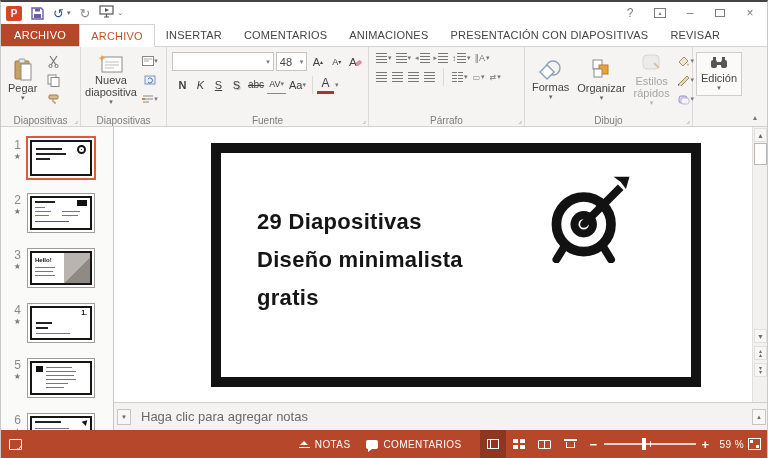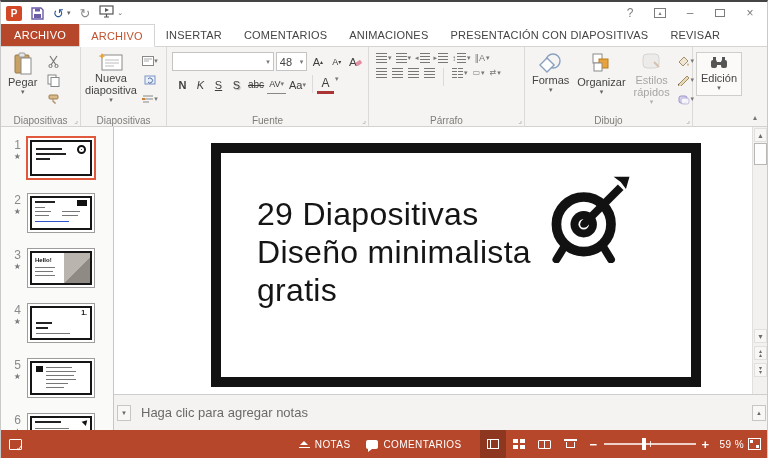--- a/index.html
+++ b/index.html
@@ -35,21 +35,21 @@
   #ribbon { position:absolute; top:45px; left:0; right:0; height:80px; background:#F5F4F2;
             border-bottom:1px solid #d4d2d0; display:flex; }
   .group { position:relative; border-right:1px solid #dcdad8; padding:3px 3px 13px 3px; height:79px; }
   .group-label { position:absolute; bottom:0; left:0; right:0; text-align:center; font-size:10px; color:#7e7c7a; }
   .launcher { position:absolute; right:2px; bottom:1px; font-size:8px; color:#9a9896; }
   .bigbtn { display:flex; flex-direction:column; align-items:center; justify-content:flex-start;
             font-size:11px; color:#444; text-align:center; padding:2px 4px; }
   .bigbtn .drop { font-size:7px; color:#666; }
   .minicol { display:flex; flex-direction:column; gap:3px; padding:3px 2px; }
   .minibtn { width:20px; height:16px; display:flex; align-items:center; justify-content:center; font-size:10px; color:#555; }
-  .row { display:flex; align-items:flex-start; }
+  .row { display:flex; align-items:center; }
   .combo { background:#fff; border:1px solid #c6c4c2; height:19px; display:flex; align-items:center;
            font-size:11px; color:#444; padding:0 3px; }
   .combo .drop { margin-left:auto; font-size:7px; color:#777; }
   .fbtn { min-width:17px; height:19px; display:flex; align-items:center; justify-content:center;
           font-size:11px; color:#3f3e3c; padding:0 2px; }
   .drop7 { font-size:7px; color:#777; }
   .sep-v { width:1px; height:18px; background:#dcdad8; margin:0 3px; }
   .pl { width:12px; background:repeating-linear-gradient(to bottom,#777 0 1px,transparent 1px 3px); }
   .pi { display:flex; align-items:center; gap:1px; }
   .clip-icon svg, .nslide-icon svg, .shape-ic svg { display:block; }
@@ -71,33 +71,33 @@
   .mlink { position:absolute; height:1px; background:#3355cc; }
   .mtarget { position:absolute; width:9px; height:9px; border:2px solid #111; border-radius:50%; }
   .mtarget::after { content:""; position:absolute; inset:2px; background:#111; border-radius:50%; }
   .mphoto { position:absolute; background:linear-gradient(135deg,#b9b4ae 0 55%,#8f8a84 55%); }
   .msq { position:absolute; background:#111; }
   .mpin { position:absolute; width:0; height:0; border-left:5px solid #111; border-top:3px solid transparent; border-bottom:3px solid transparent; transform:rotate(-45deg); }
 
   #editor { position:absolute; top:125px; left:113px; right:0; bottom:56px; background:#fff; }
   #slide-frame { position:absolute; left:97px; top:16px; width:490px; height:244px;
                  border:10px solid #121212; background:#fff; }
-  #slide-title { position:absolute; left:36px; top:42px; font-size:32px; line-height:38px;
-                 font-weight:normal; color:#151515; letter-spacing:.3px; }
+  #slide-title { position:absolute; left:36px; top:50px; font-size:22px; line-height:38px;
+                 font-weight:bold; color:#151515; letter-spacing:.3px; }
   #target-icon { position:absolute; right:58px; top:22px; }
 
   
   .vscroll { position:absolute; top:0; right:0; bottom:0; width:15px; background:#F2F1F0; border-left:1px solid #e2e0de; }
   .sc-btn { position:absolute; left:1px; width:13px; height:14px; display:flex; align-items:center;
             justify-content:center; font-size:7px; color:#6d6d6d; background:#F7F6F5; border:1px solid #e2e0de; }
   .sc-thumb { position:absolute; left:1px; top:16px; width:13px; height:22px; background:#fdfdfd; border:1px solid #b9b7b5; }
   .dbl { display:flex; flex-direction:column; line-height:4px; font-size:6px; }
 
   
-  #notesbar { position:absolute; left:113px; right:0; bottom:28px; height:36px; background:#F4F3F1;
+  #notesbar { position:absolute; left:113px; right:0; bottom:28px; height:28px; background:#F4F3F1;
               border-top:1px solid #d0cecd; display:flex; align-items:center; }
   .notes-scrollbtn { width:14px; height:16px; margin-left:3px; background:#f8f7f6; border:1px solid #c8c6c4;
                      display:flex; align-items:center; justify-content:center; font-size:6px; color:#666; }
   #notes-text { font-size:13px; color:#6a6a6a; margin-left:10px; }
   .notes-upbtn { margin-left:auto; width:14px; height:16px; margin-right:1px; background:#f8f7f6;
                  border:1px solid #c8c6c4; display:flex; align-items:center; justify-content:center; font-size:6px; color:#666; }
 
   
   #statusbar { position:absolute; left:0; right:0; bottom:0; height:28px; background:#B7472A;
                display:flex; align-items:center; color:#fff; font-size:10px; letter-spacing:.4px; }

